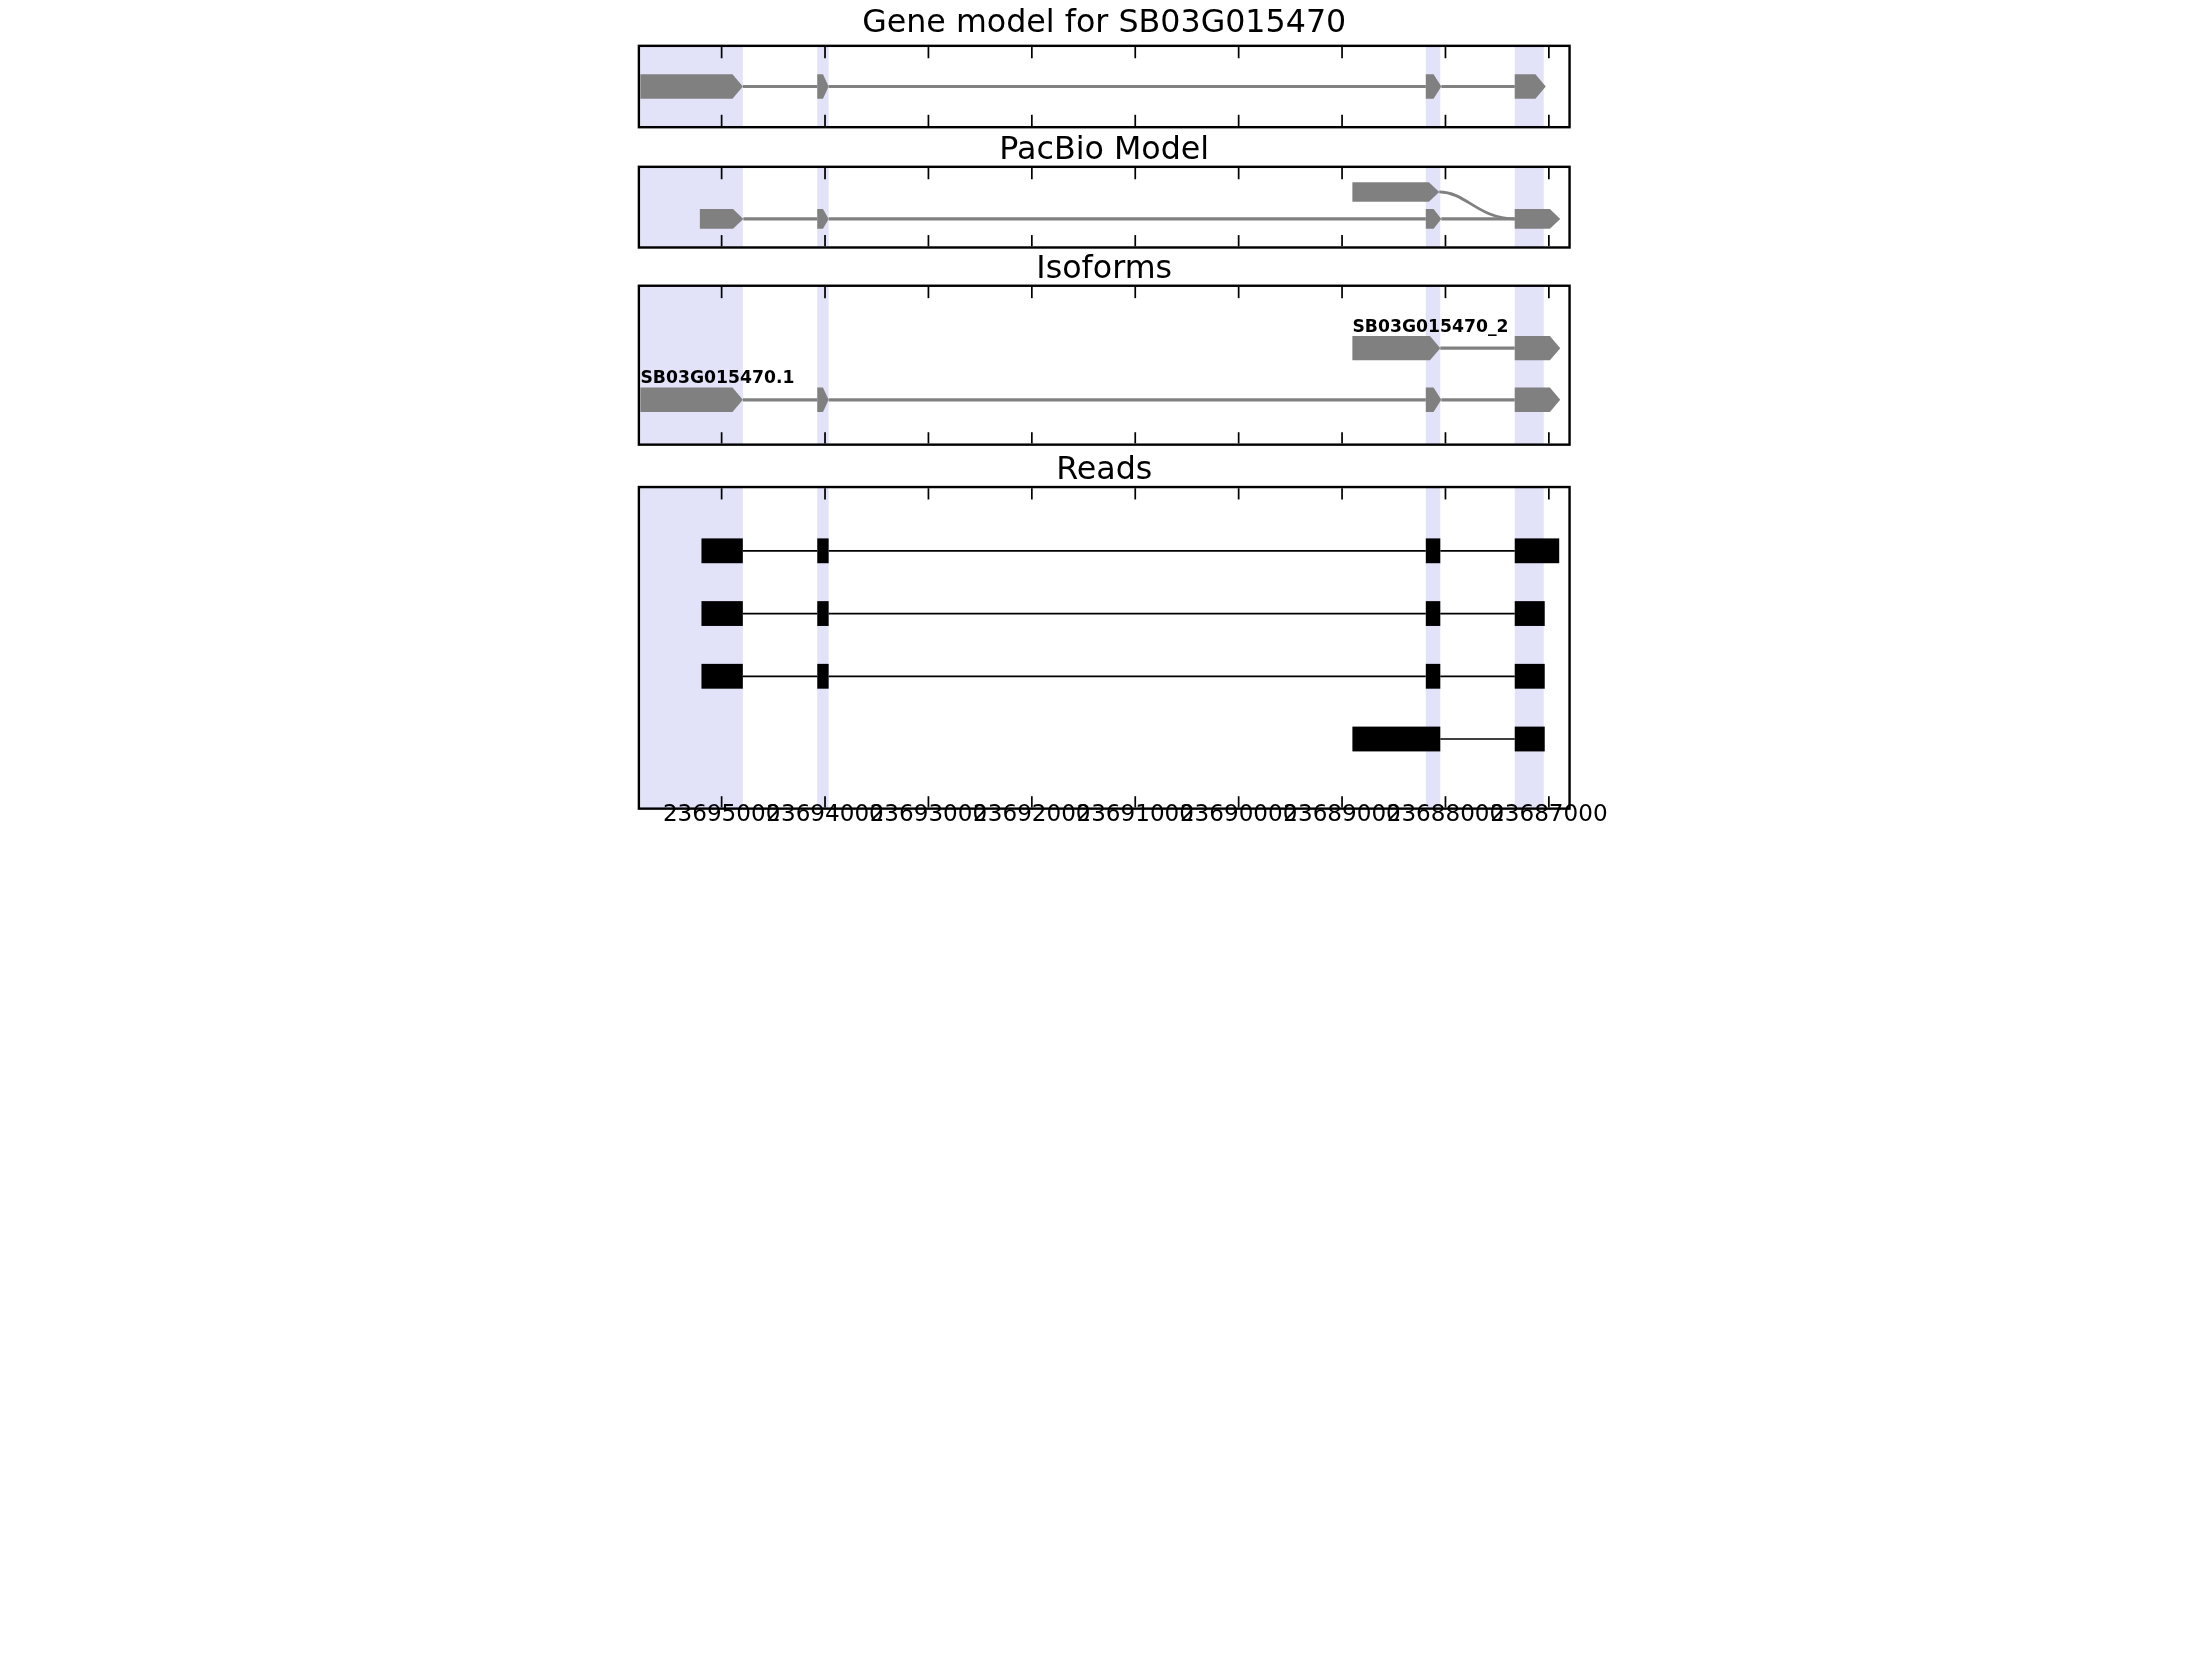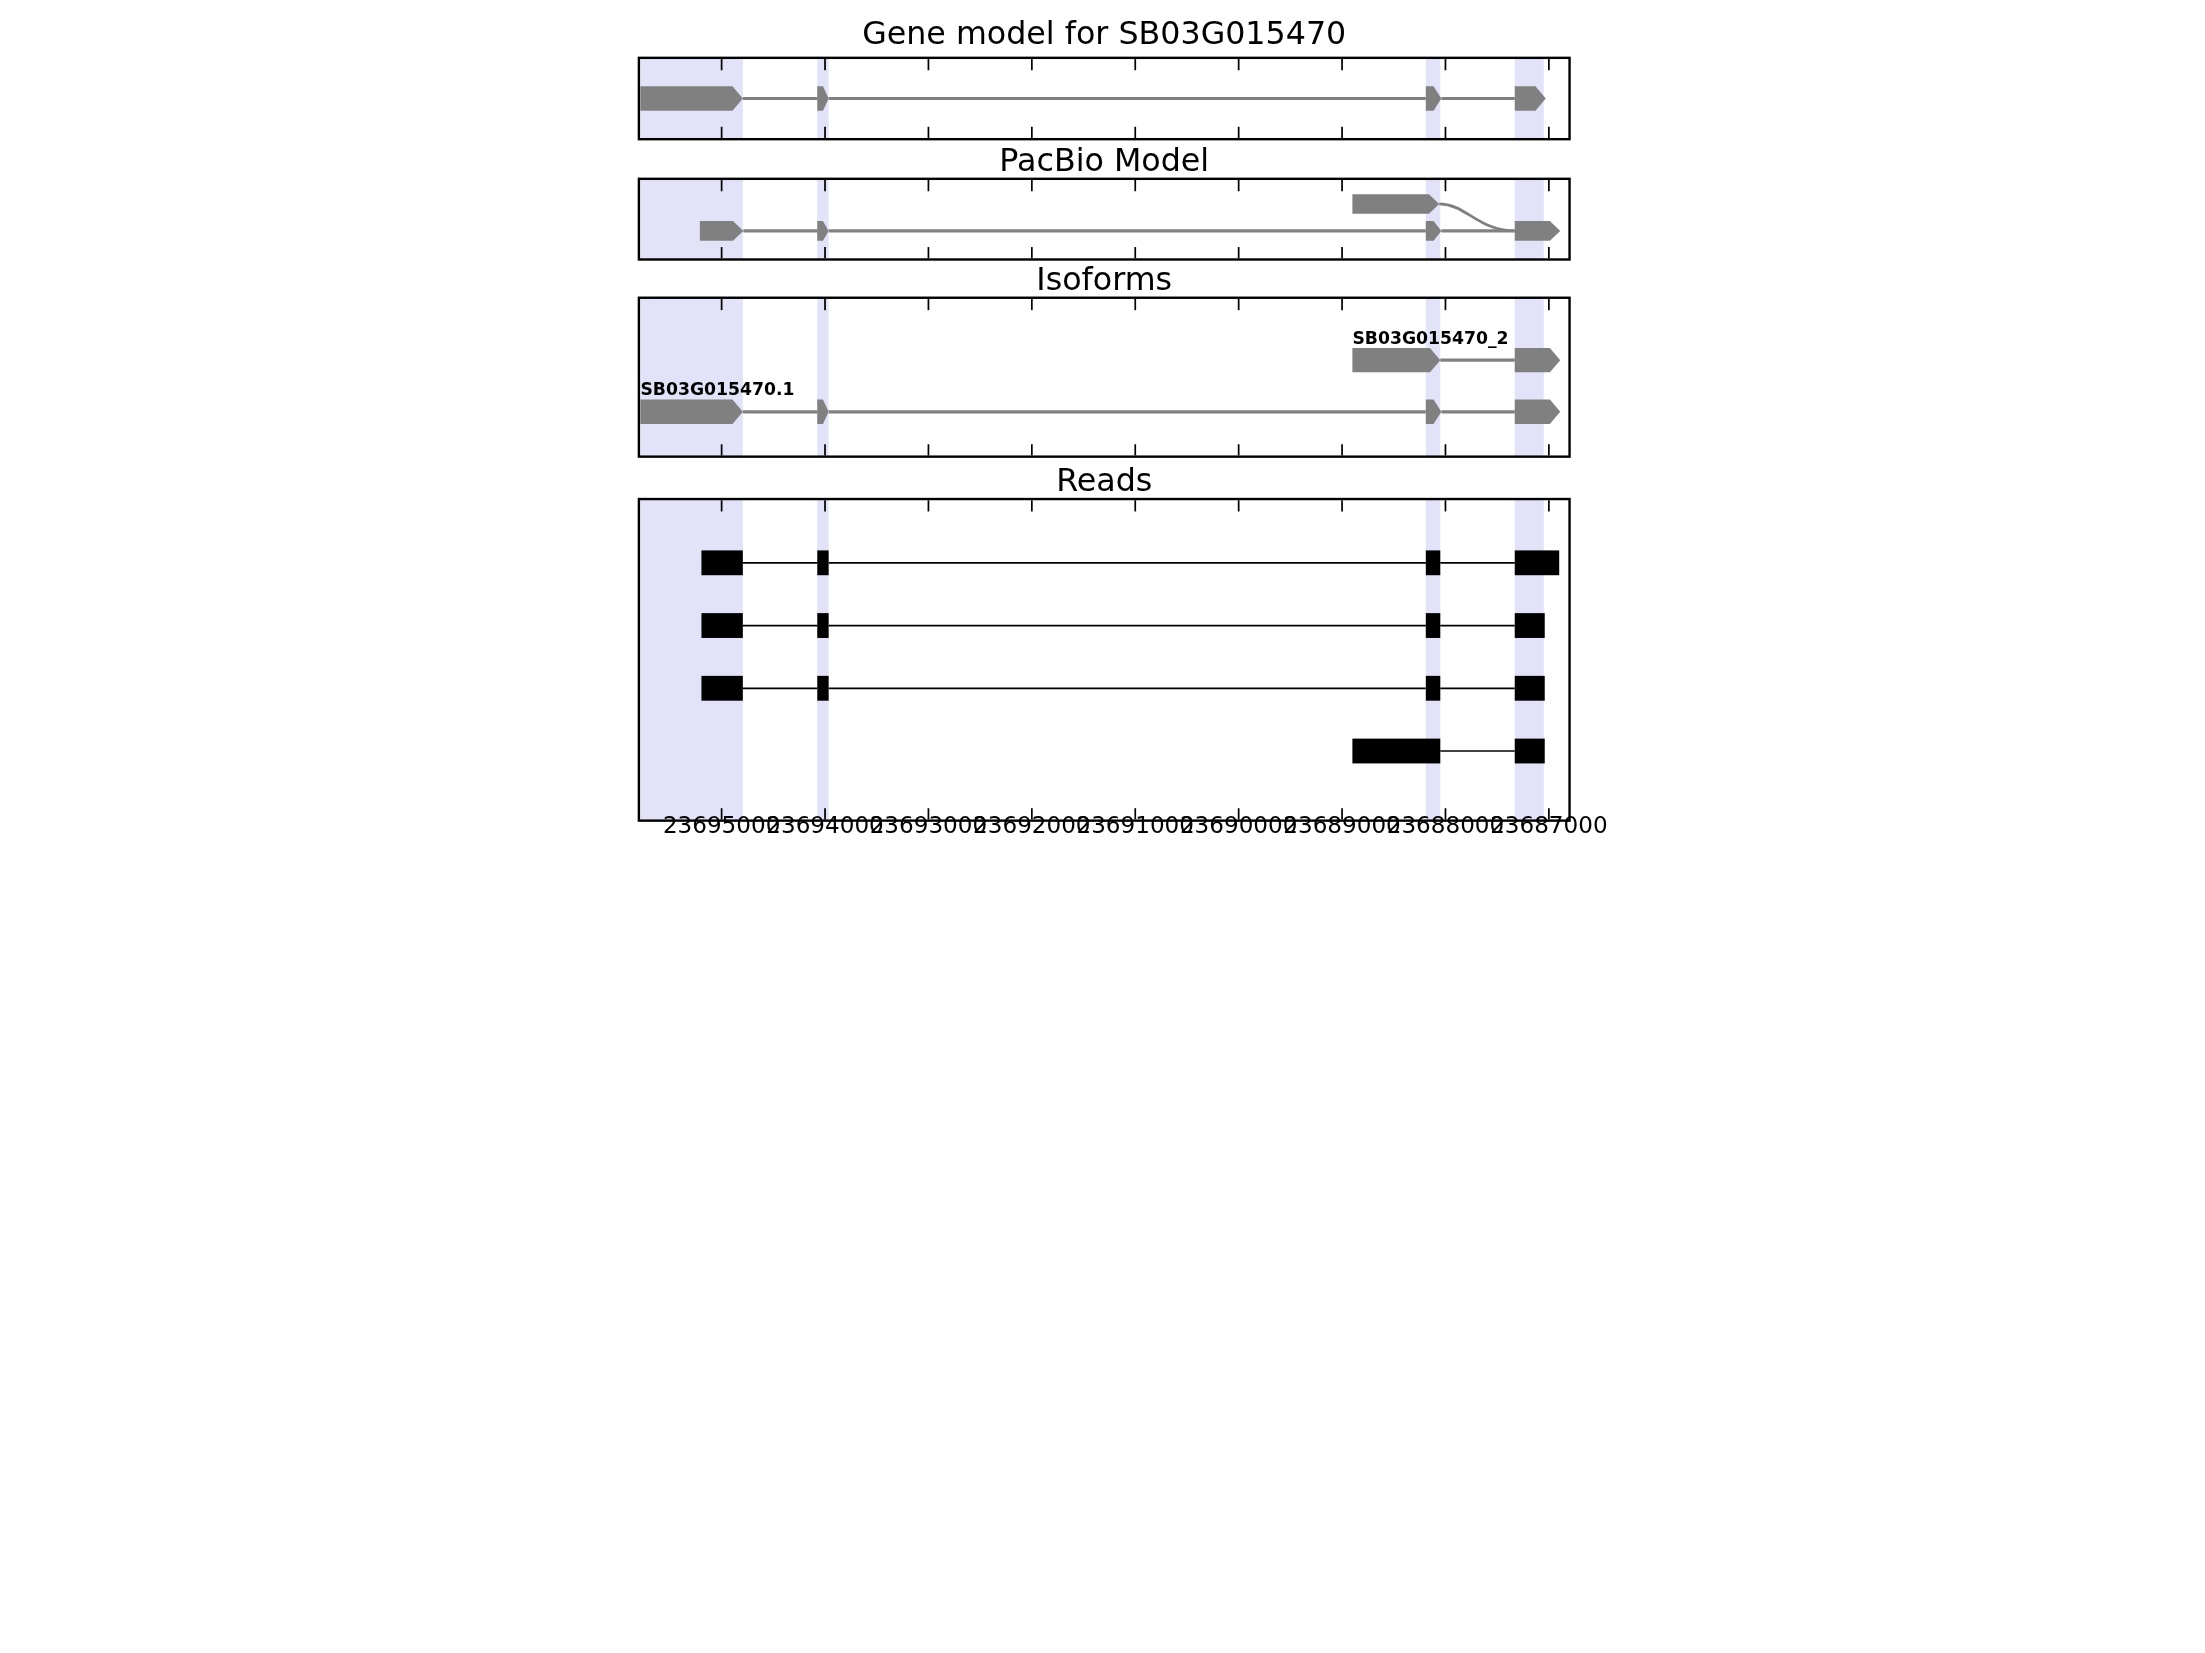--- a/index.html
+++ b/index.html
@@ -1,16 +1,16 @@
 <!DOCTYPE html>
 <html style="font-size:11px"><head>
 <meta charset="utf-8">
 <style>
   html,body{margin:0;padding:0;background:#ffffff;}
-  .fig-wrap{width:100%;max-width:1103px;margin:12px auto;}
+  .fig-wrap{width:100%;max-width:1103px;margin:0 auto;}
   svg{display:block;width:100%;height:auto;background:#ffffff;
       font-family:"DejaVu Sans","Liberation Sans",sans-serif;}
   .panel-title{font-size:92px;fill:#000000;}
   .tick-label{font-size:67px;fill:#000000;}
   .iso-label{font-size:50px;font-weight:bold;fill:#000000;}
 </style>
 </head>
 <body>
 
 <div class="fig-wrap">

